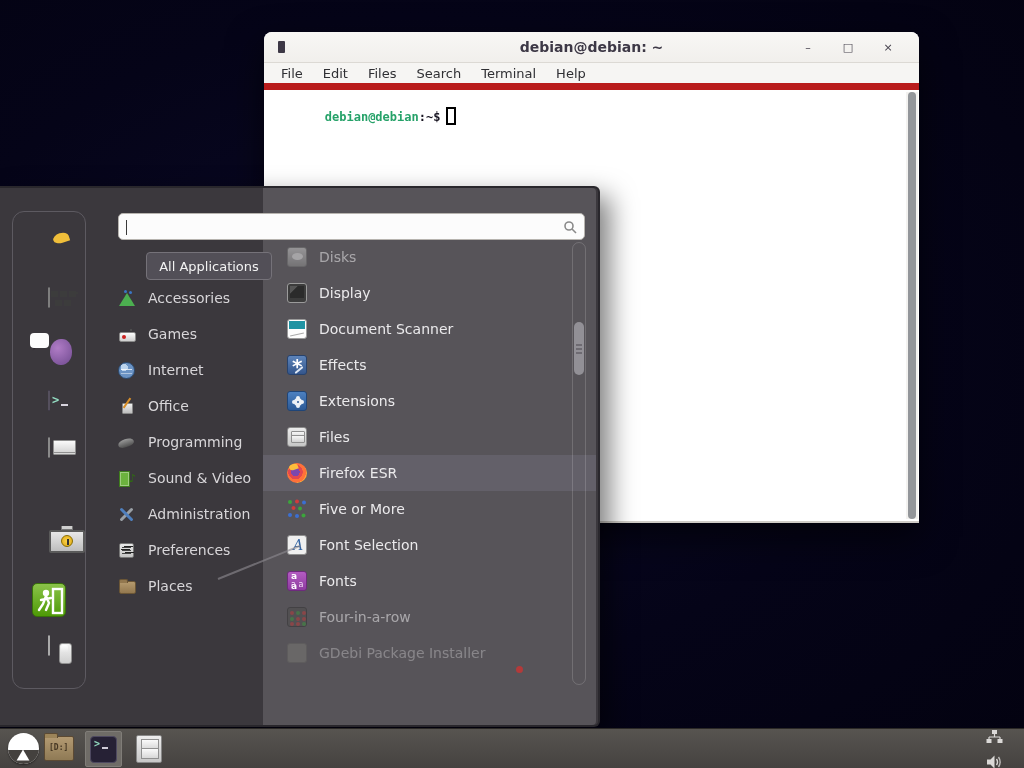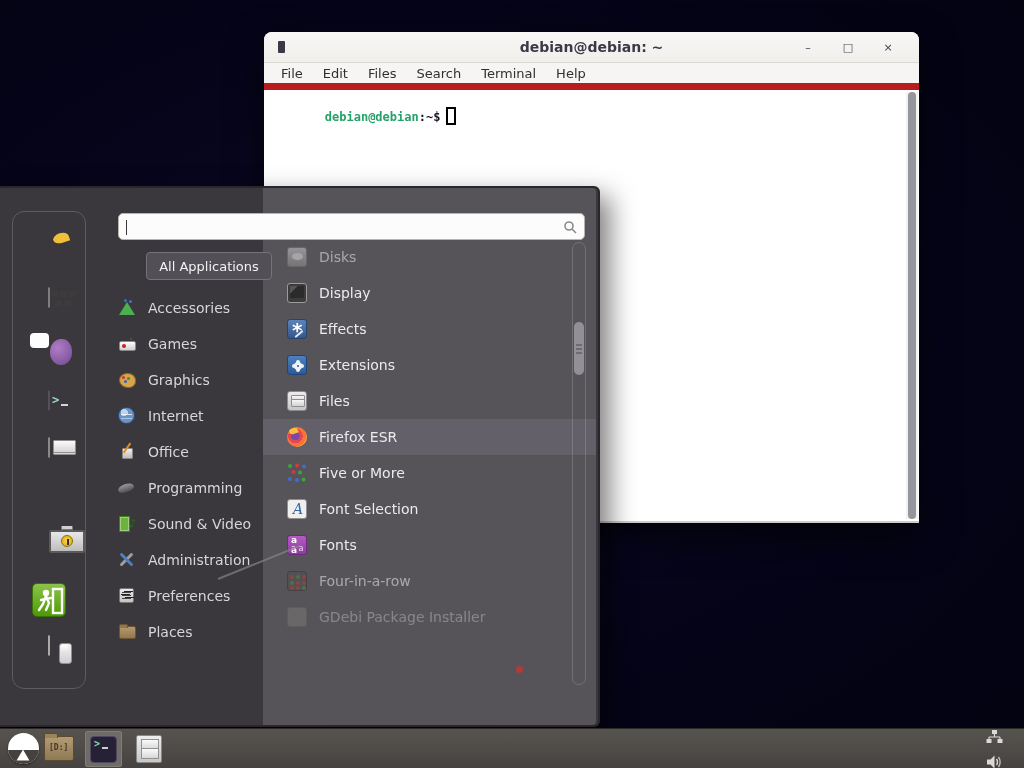--- a/index.html
+++ b/index.html
@@ -50,21 +50,21 @@
   #searchbox input { position:absolute; left:8px; top:2px; width:430px; height:21px; border:none;
     outline:none; font-size:13px; background:transparent; color:#222; caret-color:#222; }
   #searchbox .caret { position:absolute; left:7px; top:6px; width:1px; height:15px; background:#3a3a3a; }
   .search-icon { position:absolute; right:7px; top:6px; }
 
   
   #all-apps-btn { position:absolute; left:118px; top:64px; width:126px; height:28px;
     background:#524f57; border:1px solid #757279; border-radius:4px; color:#f2f2f2;
     font-size:13px; display:flex; align-items:center; justify-content:center;margin-left:28px; }
   #cat-list { position:absolute; left:118px; top:92px; width:143px; }
-  .cat-row { position:relative; height:36px; display:flex; align-items:flex-end; }
+  .cat-row { position:relative; height:36px; display:flex; align-items:center; }
   .cat-label { font-size:14px; color:#d8d6d9; margin-left:13px; }
   .ci { width:17px; height:17px; position:relative; flex:none; }
 
   
   #app-list { position:absolute; left:263px; top:51px; width:333px; }
   .app-row { position:relative; height:36px; display:flex; align-items:center; padding-left:24px; }
   .app-row.hovered { background:#636069; }
   .app-row.dim { opacity:.55; }
   .app-row.dimmer { opacity:.33; }
   .app-label { font-size:14px; color:#ebeaec; margin-left:12px; }
@@ -308,24 +308,20 @@
     <div id="cat-list">
       <div class="cat-row">
           <span class="ci ci-acc"></span>
           <span class="cat-label">Accessories</span>
         </div>
       <div class="cat-row">
           <span class="ci ci-games"></span>
           <span class="cat-label">Games</span>
         </div>
       <div class="cat-row">
-          <span class="ci ci-graph"></span>
-          <span class="cat-label">Graphics</span>
-        </div>
-      <div class="cat-row">
           <span class="ci ci-net"></span>
           <span class="cat-label">Internet</span>
         </div>
       <div class="cat-row">
           <span class="ci ci-office"></span>
           <span class="cat-label">Office</span>
         </div>
       <div class="cat-row">
           <span class="ci ci-prog"></span>
           <span class="cat-label">Programming</span>
@@ -349,20 +345,24 @@
     </div>
 
     <div id="app-list">
       <div class="app-row dim">
           <span class="ai ai-disks"></span>
           <span class="app-label">Disks</span>
         </div>
       <div class="app-row">
           <span class="ai ai-display"></span>
           <span class="app-label">Display</span>
+        </div>
+      <div class="app-row">
+          <span class="ai ai-scan"></span>
+          <span class="app-label">Document Scanner</span>
         </div>
       <div class="app-row">
           <span class="ai ai-effects"></span>
           <span class="app-label">Effects</span>
         </div>
       <div class="app-row">
           <span class="ai ai-ext"></span>
           <span class="app-label">Extensions</span>
         </div>
       <div class="app-row">

